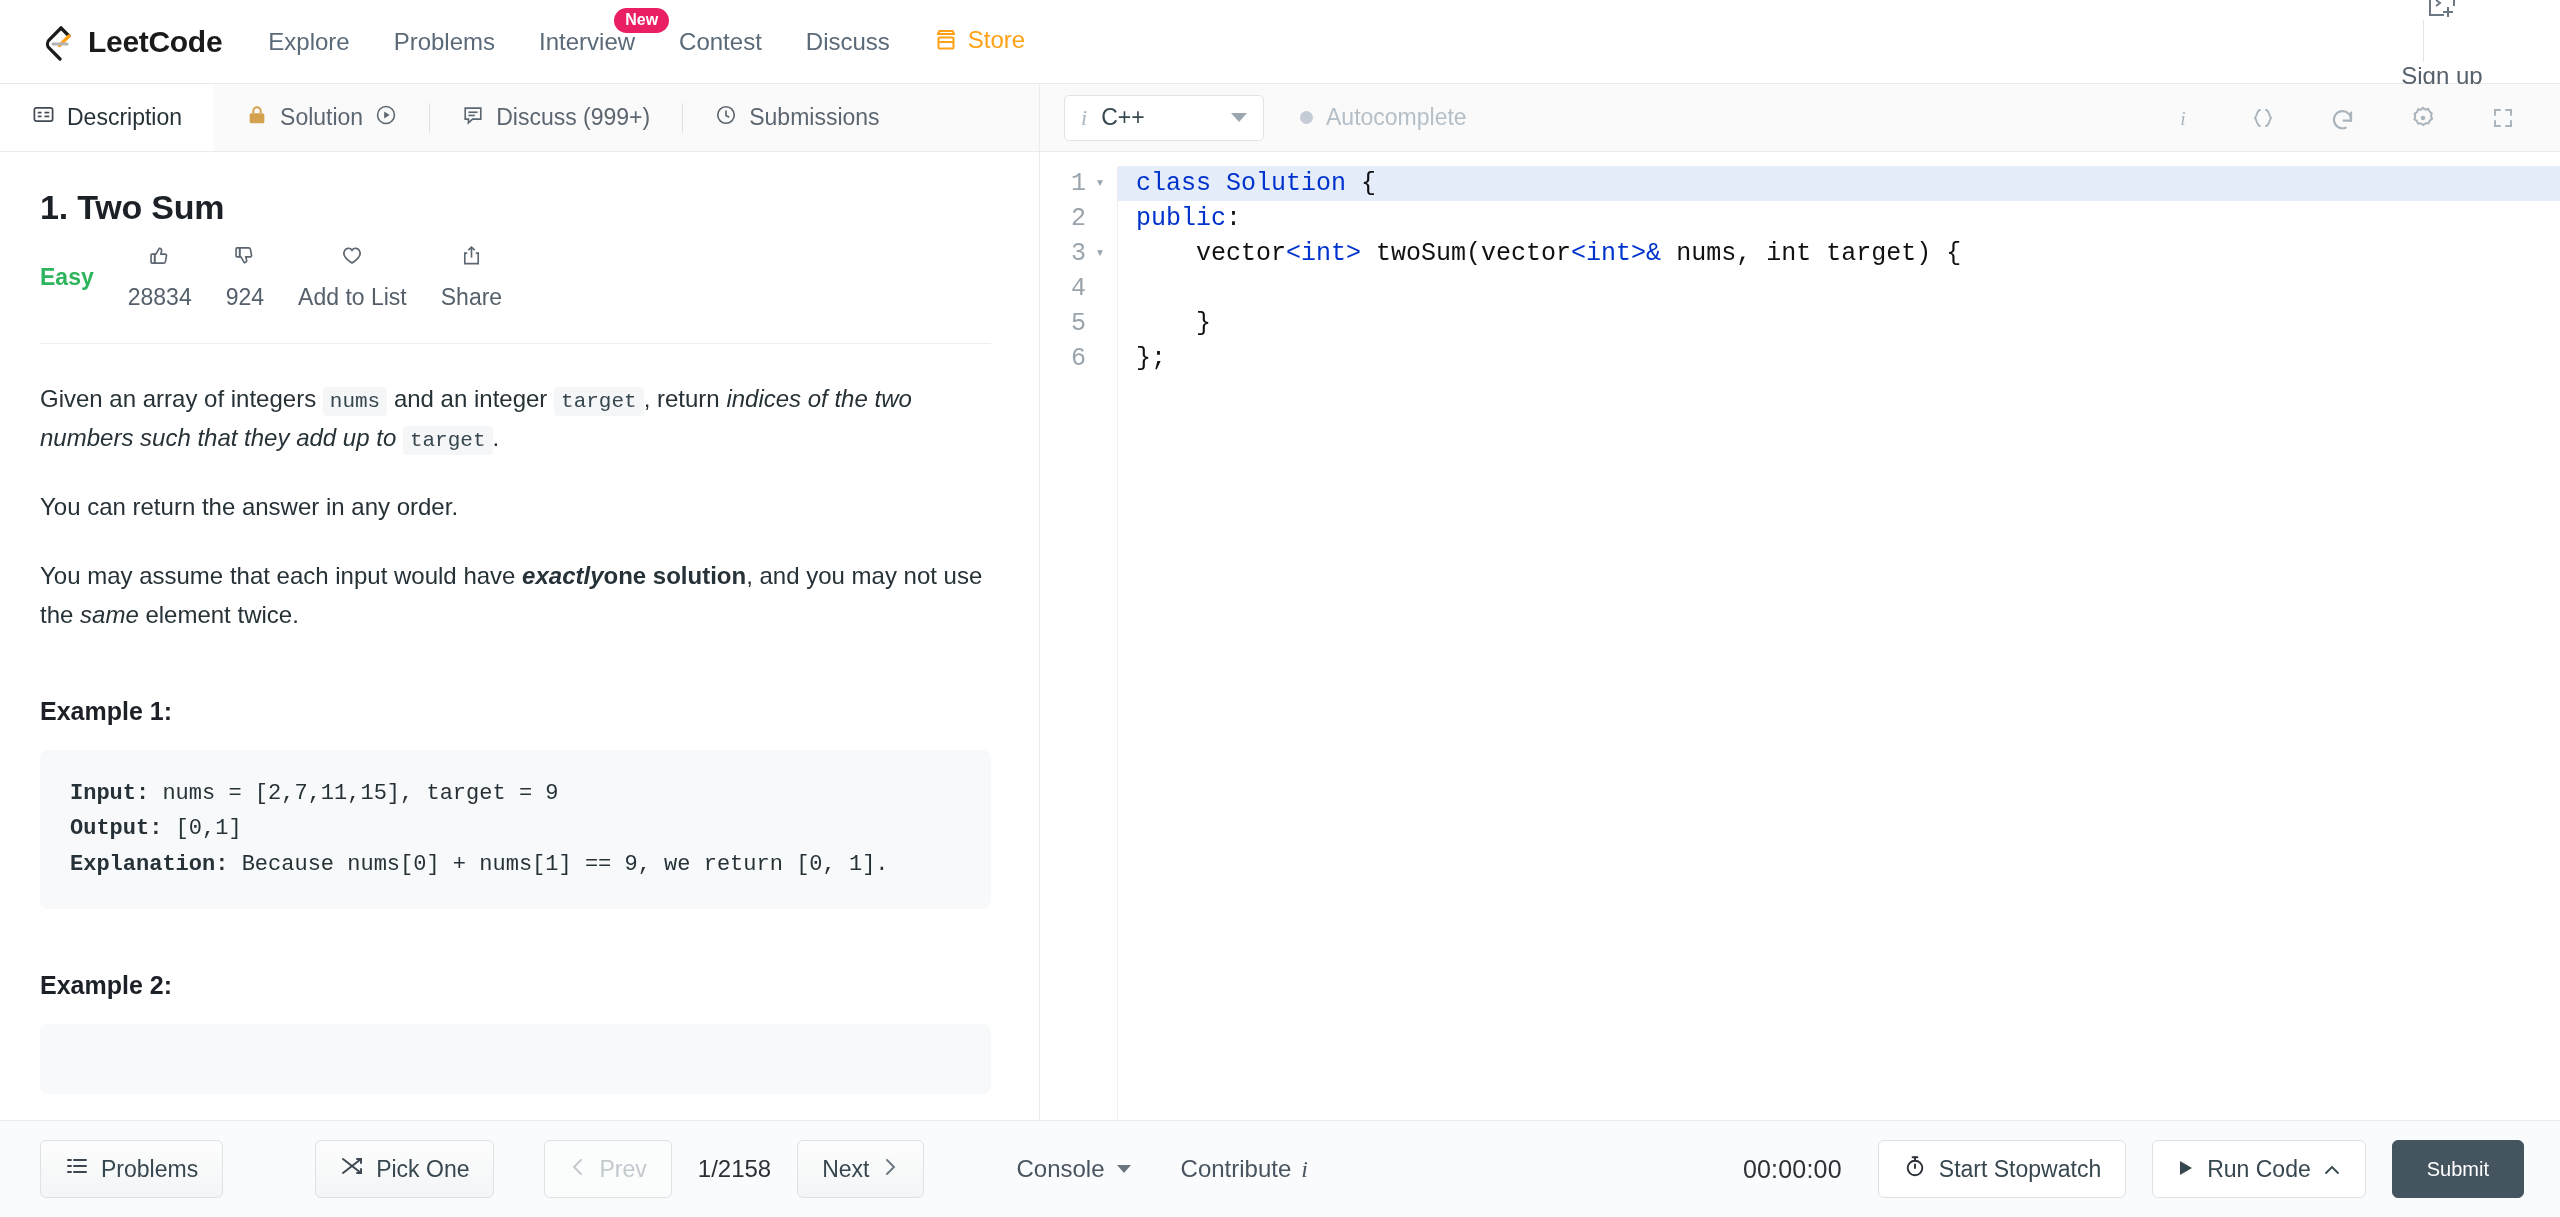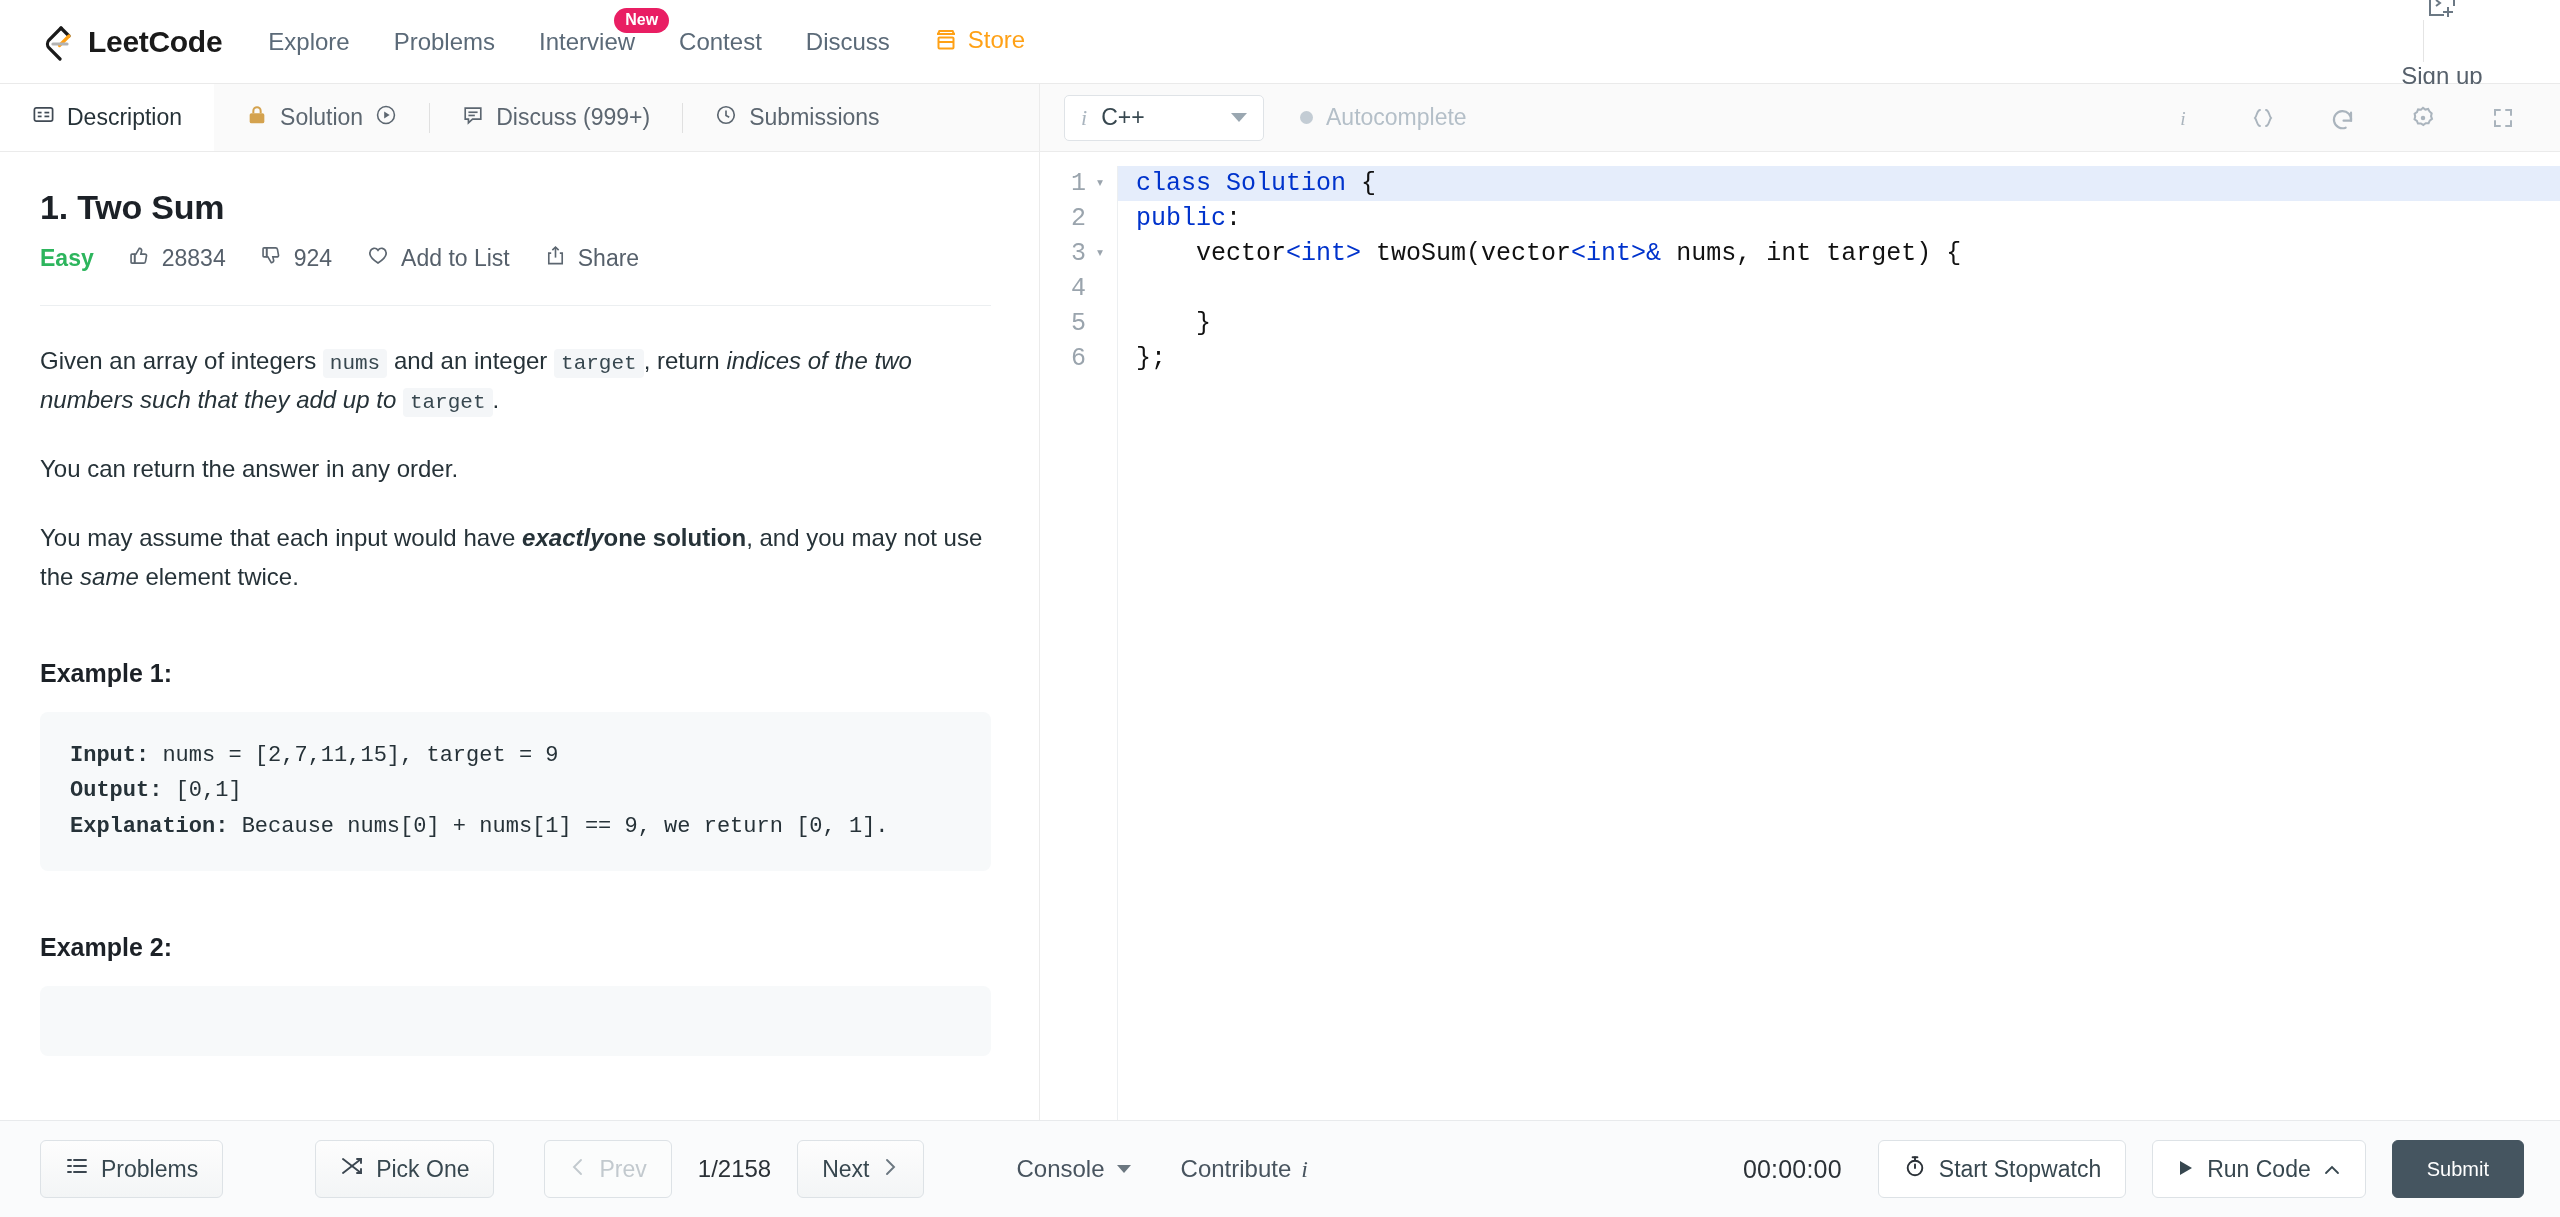--- a/index.html
+++ b/index.html
@@ -73,21 +73,21 @@
   
   .body-wrap { flex: 1; display: flex; min-height: 0; }
   .desc-panel {
     width: 1040px; flex: 0 0 1040px; border-right: 1px solid #ebebeb;
     overflow: hidden; position: relative; background:#fff;
   }
   .desc-inner { padding: 36px 48px 0 40px; height: 100%; }
   .prob-title { font-size: 34px; font-weight: 700; color: #1c2127; letter-spacing: -0.2px; }
   .meta-row { display: flex; align-items: center; gap: 34px; margin-top: 16px; }
   .diff-easy { color: #2db55d; font-size: 23px; font-weight: 600; }
-  .meta-item { display: flex; align-items: center; gap: 11px; font-size: 23px; color: #56606b; cursor: pointer; }
+  .meta-item { display: flex; align-items: center; gap: 11px; font-size: 23px; color: #56606b; cursor: pointer; flex-direction: column; }
   .divider-line { height:1px; background:#eceff1; margin: 32px 0 0 0; }
 
   .para { font-size: 24px; line-height: 1.62; color: #263238; margin-top: 30px; }
   .para.first { margin-top: 36px; }
   code.inline {
     font-family: "Liberation Mono", monospace; background: #f4f6f8;
     color: #37474f; font-size: 21px; padding: 3px 7px; border-radius: 4px;
   }
   .para em { font-style: italic; }
   .para b { font-weight: 700; }

